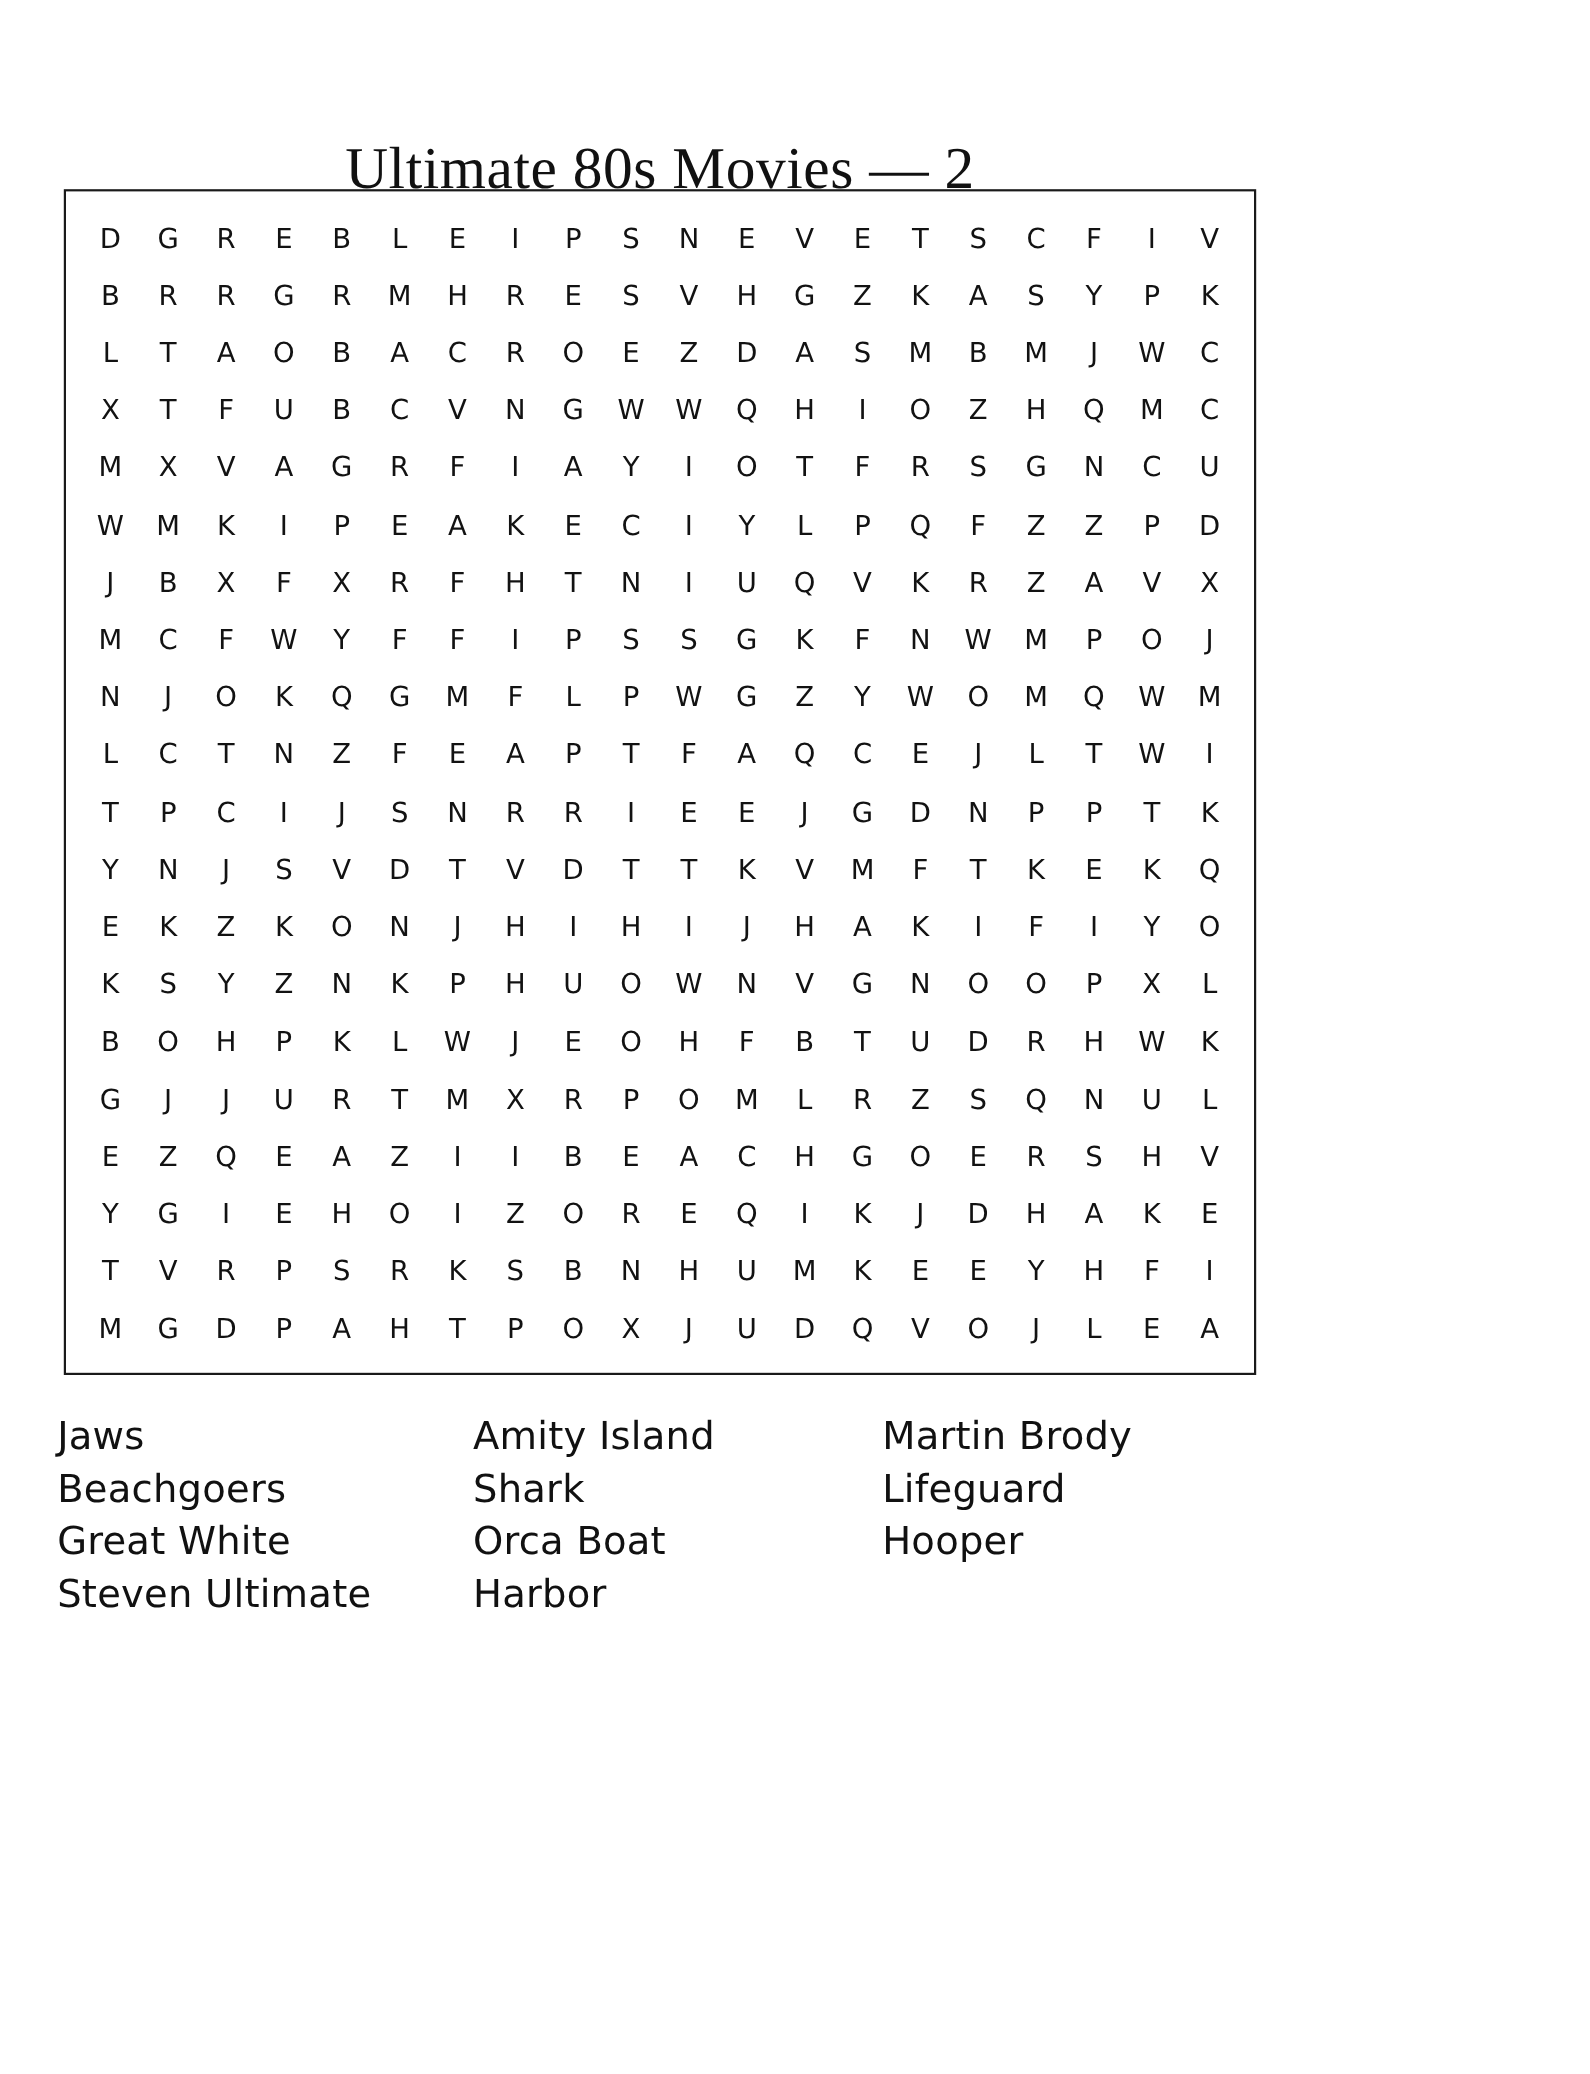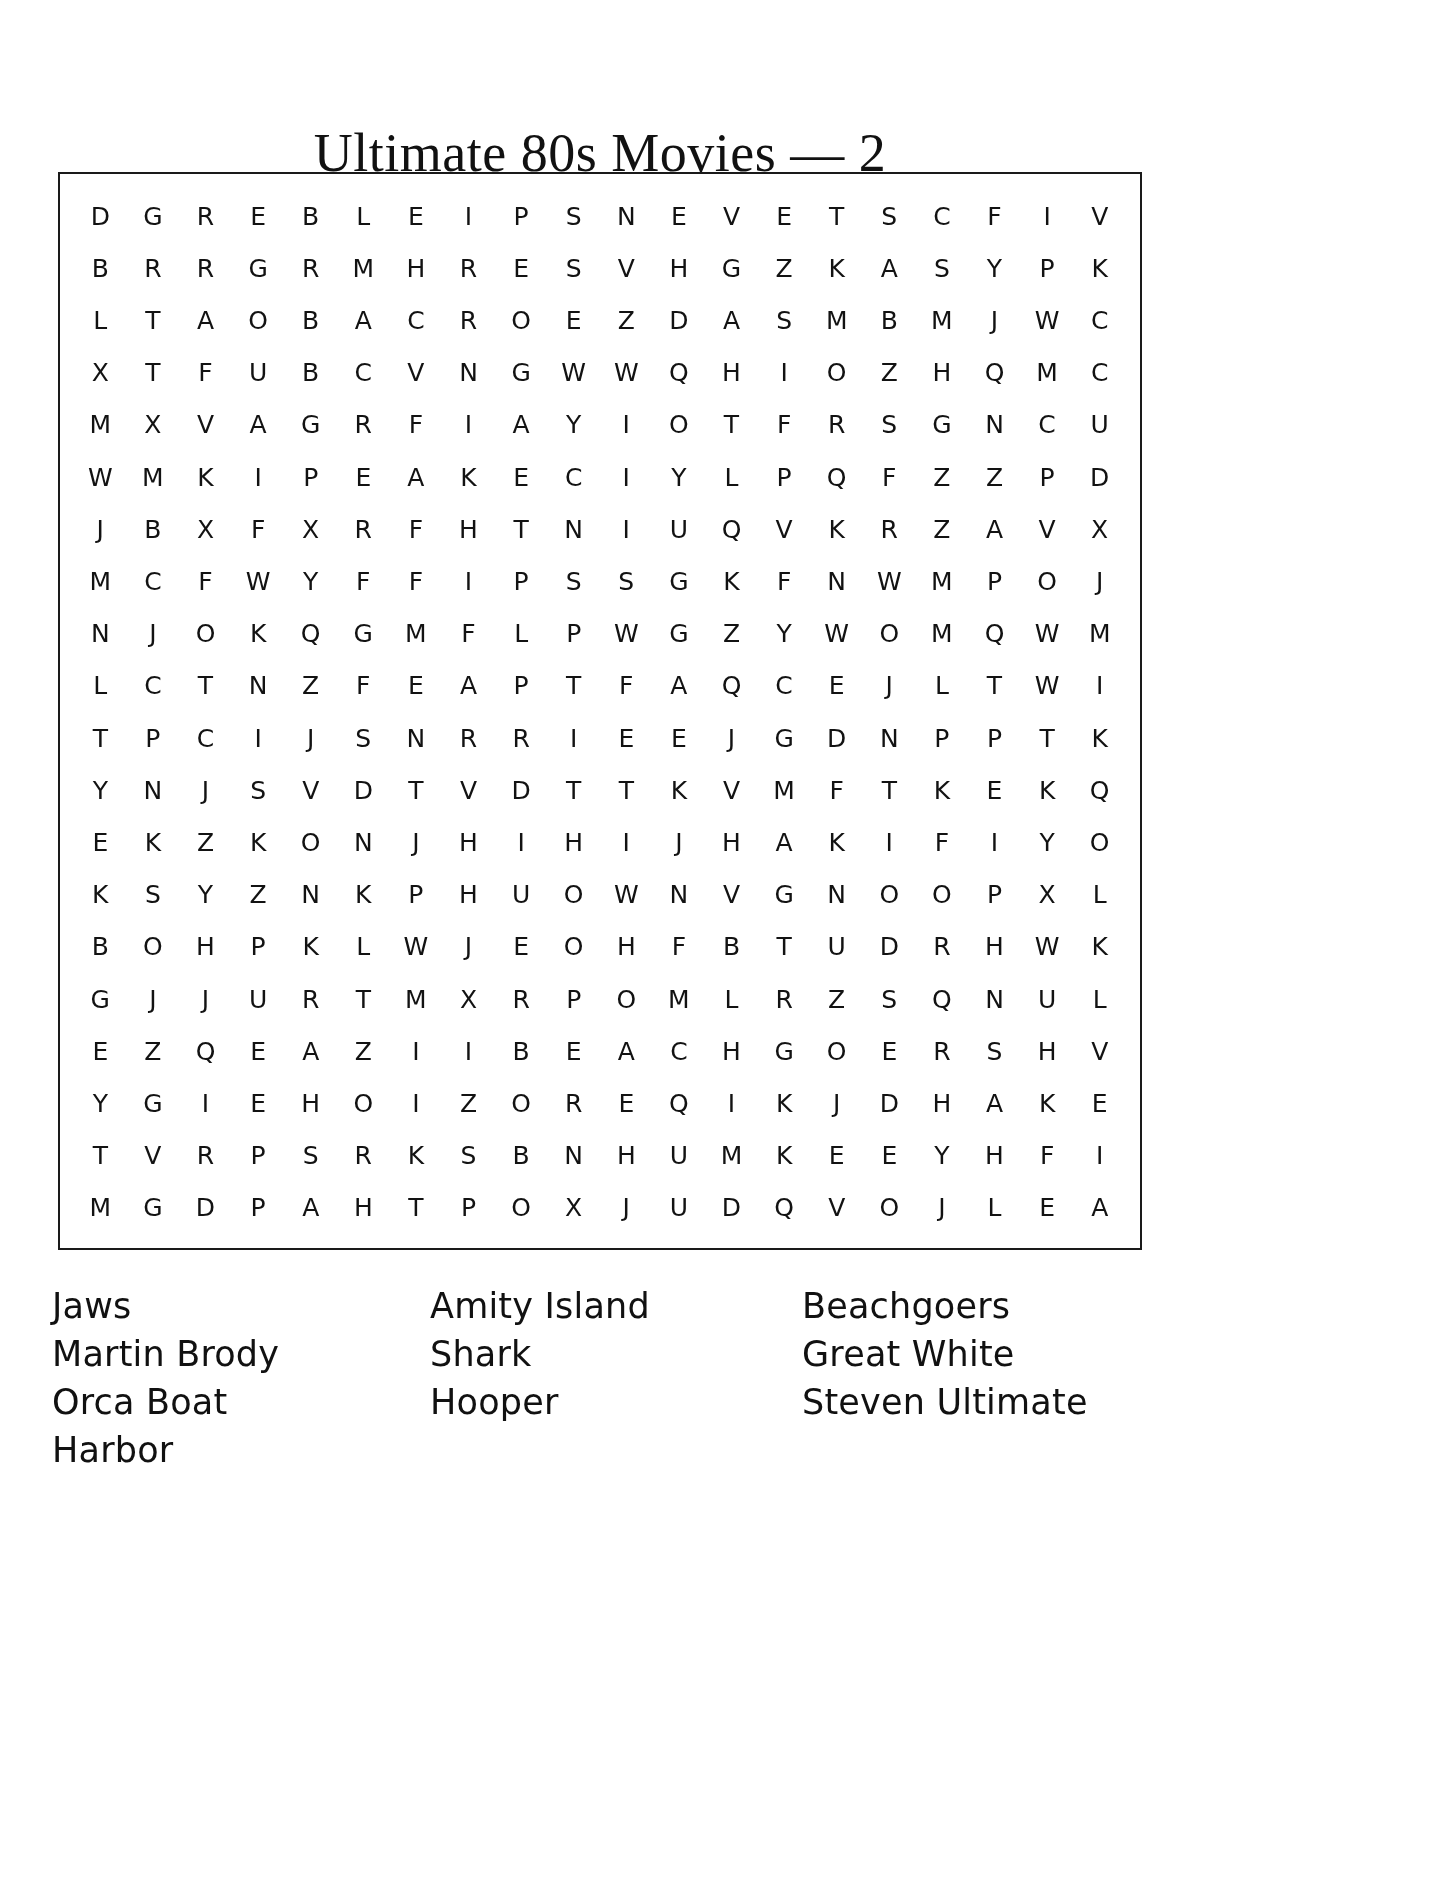--- a/index.html
+++ b/index.html
@@ -495,23 +495,24 @@
         <div class="cell">J</div>
         <div class="cell">L</div>
         <div class="cell">E</div>
         <div class="cell">A</div>
       </div>
   </div>
 
   <div class="wordlist" id="word-list">
       <div class="word">Jaws</div>
       <div class="word">Amity Island</div>
+      <div class="word">Martin Brody</div>
       <div class="word">Beachgoers</div>
-      <div class="word">Martin Brody</div>
       <div class="word">Shark</div>
+      <div class="word">Lifeguard</div>
       <div class="word">Great White</div>
       <div class="word">Orca Boat</div>
       <div class="word">Hooper</div>
       <div class="word">Steven Ultimate</div>
       <div class="word">Harbor</div>
     </div>
 
 </div>
 
 </body></html>

